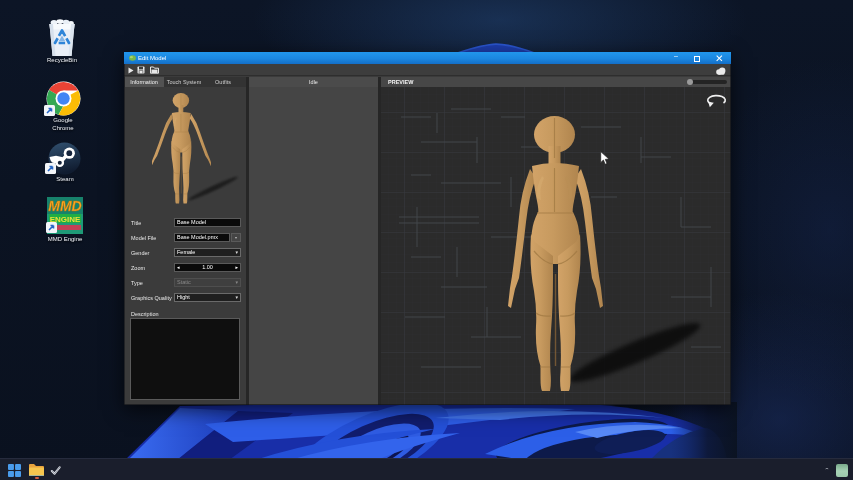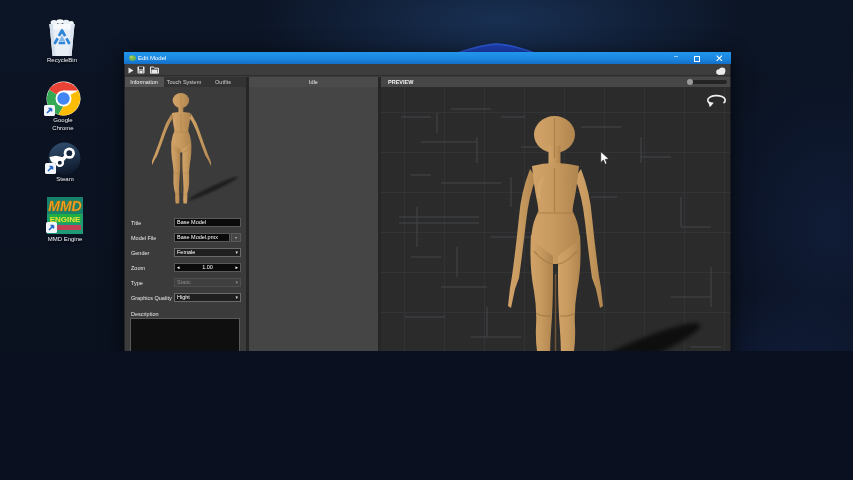--- a/index.html
+++ b/index.html
@@ -1,17 +1,17 @@
 <!DOCTYPE html>
 <html><head>
 <meta charset="utf-8">
 <style>
 * { margin:0; padding:0; box-sizing:border-box; }
 html,body { width:853px; height:480px; overflow:hidden; background:#0a1020; font-family:"Liberation Sans", sans-serif; }
-#desktop { position:absolute; left:0; top:0; width:853px; height:351px; overflow:hidden;
+#desktop { position:absolute; left:0; top:0; width:853px; height:480px; overflow:hidden;
   background:linear-gradient(180deg,#0c1526 0%,#0b1322 40%,#0a111f 100%); }
 .abs { position:absolute; }
 .iconlabel { position:absolute; width:70px; text-align:center; color:#f0f3f8; font-size:6px; line-height:7.5px; text-shadow:0 1px 2px rgba(0,0,0,.9); }
 </style>
 </head>
 <body>
 <div id="desktop">
 
   <div class="abs" style="left:250px;top:-60px;width:500px;height:160px;background:radial-gradient(ellipse at center,rgba(35,70,120,.55) 0%,rgba(35,70,120,0) 70%);"></div>
   <div class="abs" style="left:620px;top:290px;width:320px;height:260px;background:radial-gradient(ellipse at center,rgba(28,48,105,.5) 0%,rgba(28,48,105,0) 70%);"></div>

